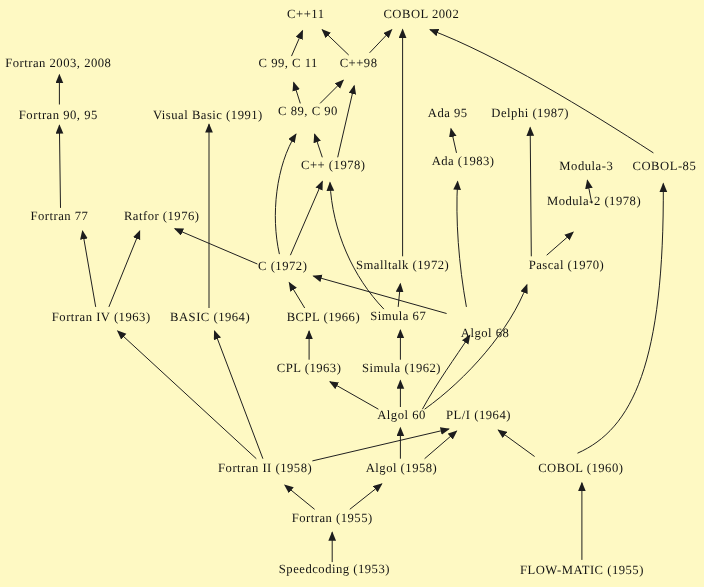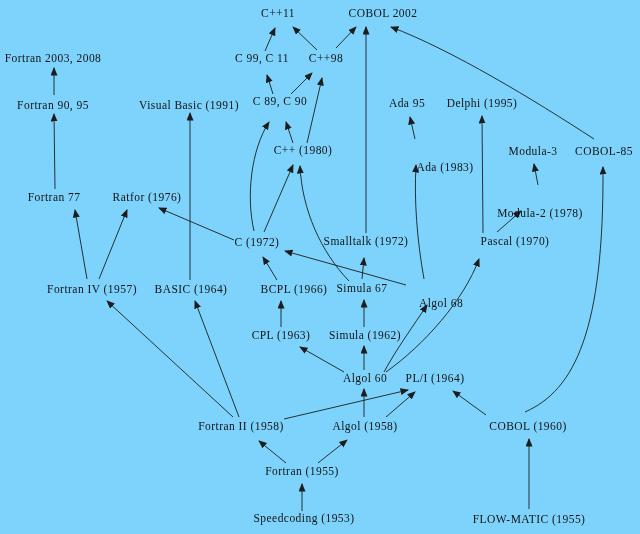--- a/index.html
+++ b/index.html
@@ -1,20 +1,20 @@
 <!DOCTYPE html>
 <html><head>
 <meta charset="utf-8">
 <style>
   html, body { margin: 0; padding: 0; background: #ffffff; }
   #canvas {
     position: relative;
     width: 640px;
     height: 534px;
-    background: #7dd3fc;
+    background: #fef9c3;
     overflow: hidden;
     font-family: "Liberation Serif", "DejaVu Serif", serif;
   }
   #edges {
     position: absolute;
     left: 0; top: 0;
     width: 640px; height: 534px;
   }
   .node {
     position: absolute;
@@ -85,32 +85,32 @@
   <div id="nodes">
       <div class="node" style="left: 278px; top: 14px;">C++11</div>
       <div class="node" style="left: 383px; top: 14px;">COBOL 2002</div>
       <div class="node" style="left: 53px; top: 59px;">Fortran 2003, 2008</div>
       <div class="node" style="left: 262px; top: 59px;">C 99, C 11</div>
       <div class="node" style="left: 326px; top: 59px;">C++98</div>
       <div class="node" style="left: 53px; top: 106px;">Fortran 90, 95</div>
       <div class="node" style="left: 189px; top: 106px;">Visual Basic (1991)</div>
       <div class="node" style="left: 280px; top: 102px;">C 89, C 90</div>
       <div class="node" style="left: 407px; top: 104px;">Ada 95</div>
-      <div class="node" style="left: 482px; top: 104px;">Delphi (1995)</div>
-      <div class="node" style="left: 303px; top: 151px;">C++ (1980)</div>
-      <div class="node" style="left: 421px; top: 168px; margin-left: 24px;">Ada (1983)</div>
+      <div class="node" style="left: 482px; top: 104px;">Delphi (1987)</div>
+      <div class="node" style="left: 303px; top: 151px;">C++ (1978)</div>
+      <div class="node" style="left: 421px; top: 148px;">Ada (1983)</div>
       <div class="node" style="left: 533px; top: 152px;">Modula-3</div>
       <div class="node" style="left: 604px; top: 152px;">COBOL-85</div>
       <div class="node" style="left: 54px; top: 198px;">Fortran 77</div>
       <div class="node" style="left: 131px; top: 198px; padding-left: 32px;">Ratfor (1976)</div>
-      <div class="node" style="left: 540px; top: 214px;">Modula-2 (1978)</div>
+      <div class="node" style="left: 540px; top: 184px;">Modula-2 (1978)</div>
       <div class="node" style="left: 257px; top: 243px;">C (1972)</div>
       <div class="node" style="left: 366px; top: 242px;">Smalltalk (1972)</div>
       <div class="node" style="left: 483px; top: 242px; margin-left: 32px;">Pascal (1970)</div>
-      <div class="node" style="left: 92px; top: 290px;">Fortran IV (1957)</div>
+      <div class="node" style="left: 92px; top: 290px;">Fortran IV (1963)</div>
       <div class="node" style="left: 191px; top: 290px;">BASIC (1964)</div>
       <div class="node" style="left: 280px; top: 290px; margin-left: 14px;">BCPL (1966)</div>
       <div class="node" style="left: 362px; top: 289px;">Simula 67</div>
       <div class="node" style="left: 429px; top: 304px; margin-left: 12px;">Algol 68</div>
       <div class="node" style="left: 281px; top: 336px;">CPL (1963)</div>
       <div class="node" style="left: 365px; top: 336px;">Simula (1962)</div>
       <div class="node" style="left: 365px; top: 379px;">Algol 60</div>
       <div class="node" style="left: 435px; top: 379px;">PL/I (1964)</div>
       <div class="node" style="left: 241px; top: 427px;">Fortran II (1958)</div>
       <div class="node" style="left: 365px; top: 427px;">Algol (1958)</div>

